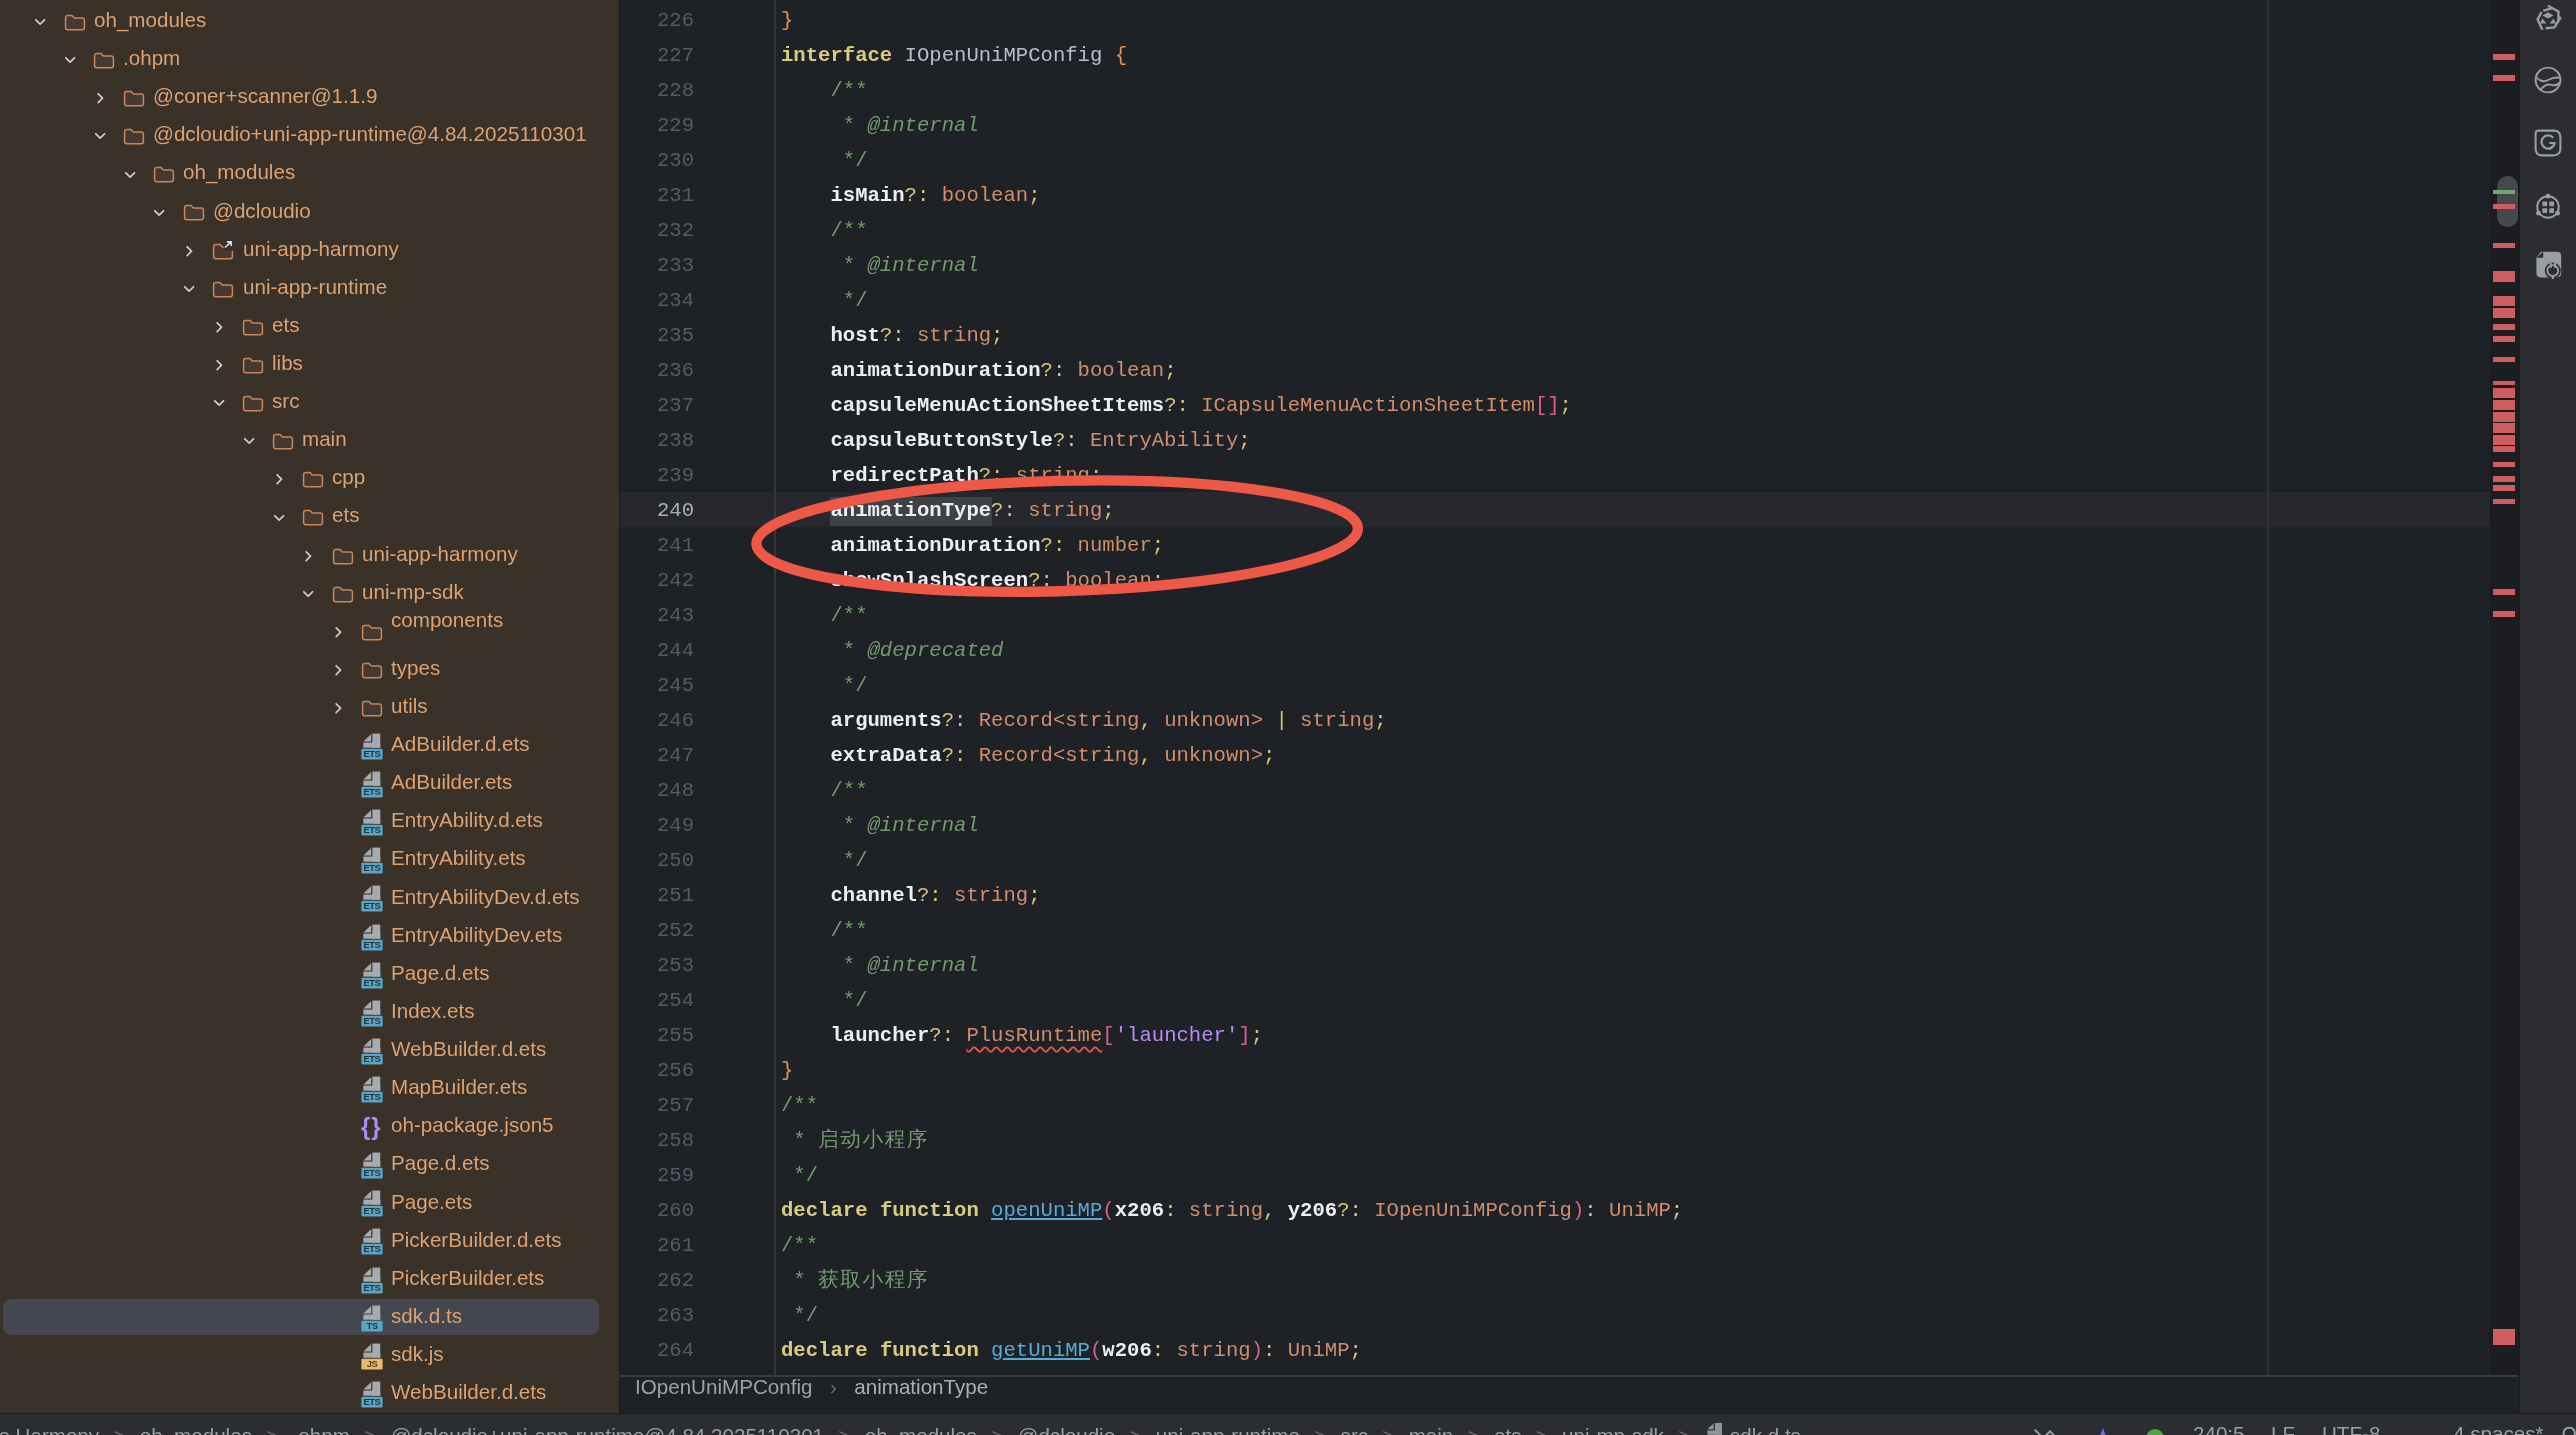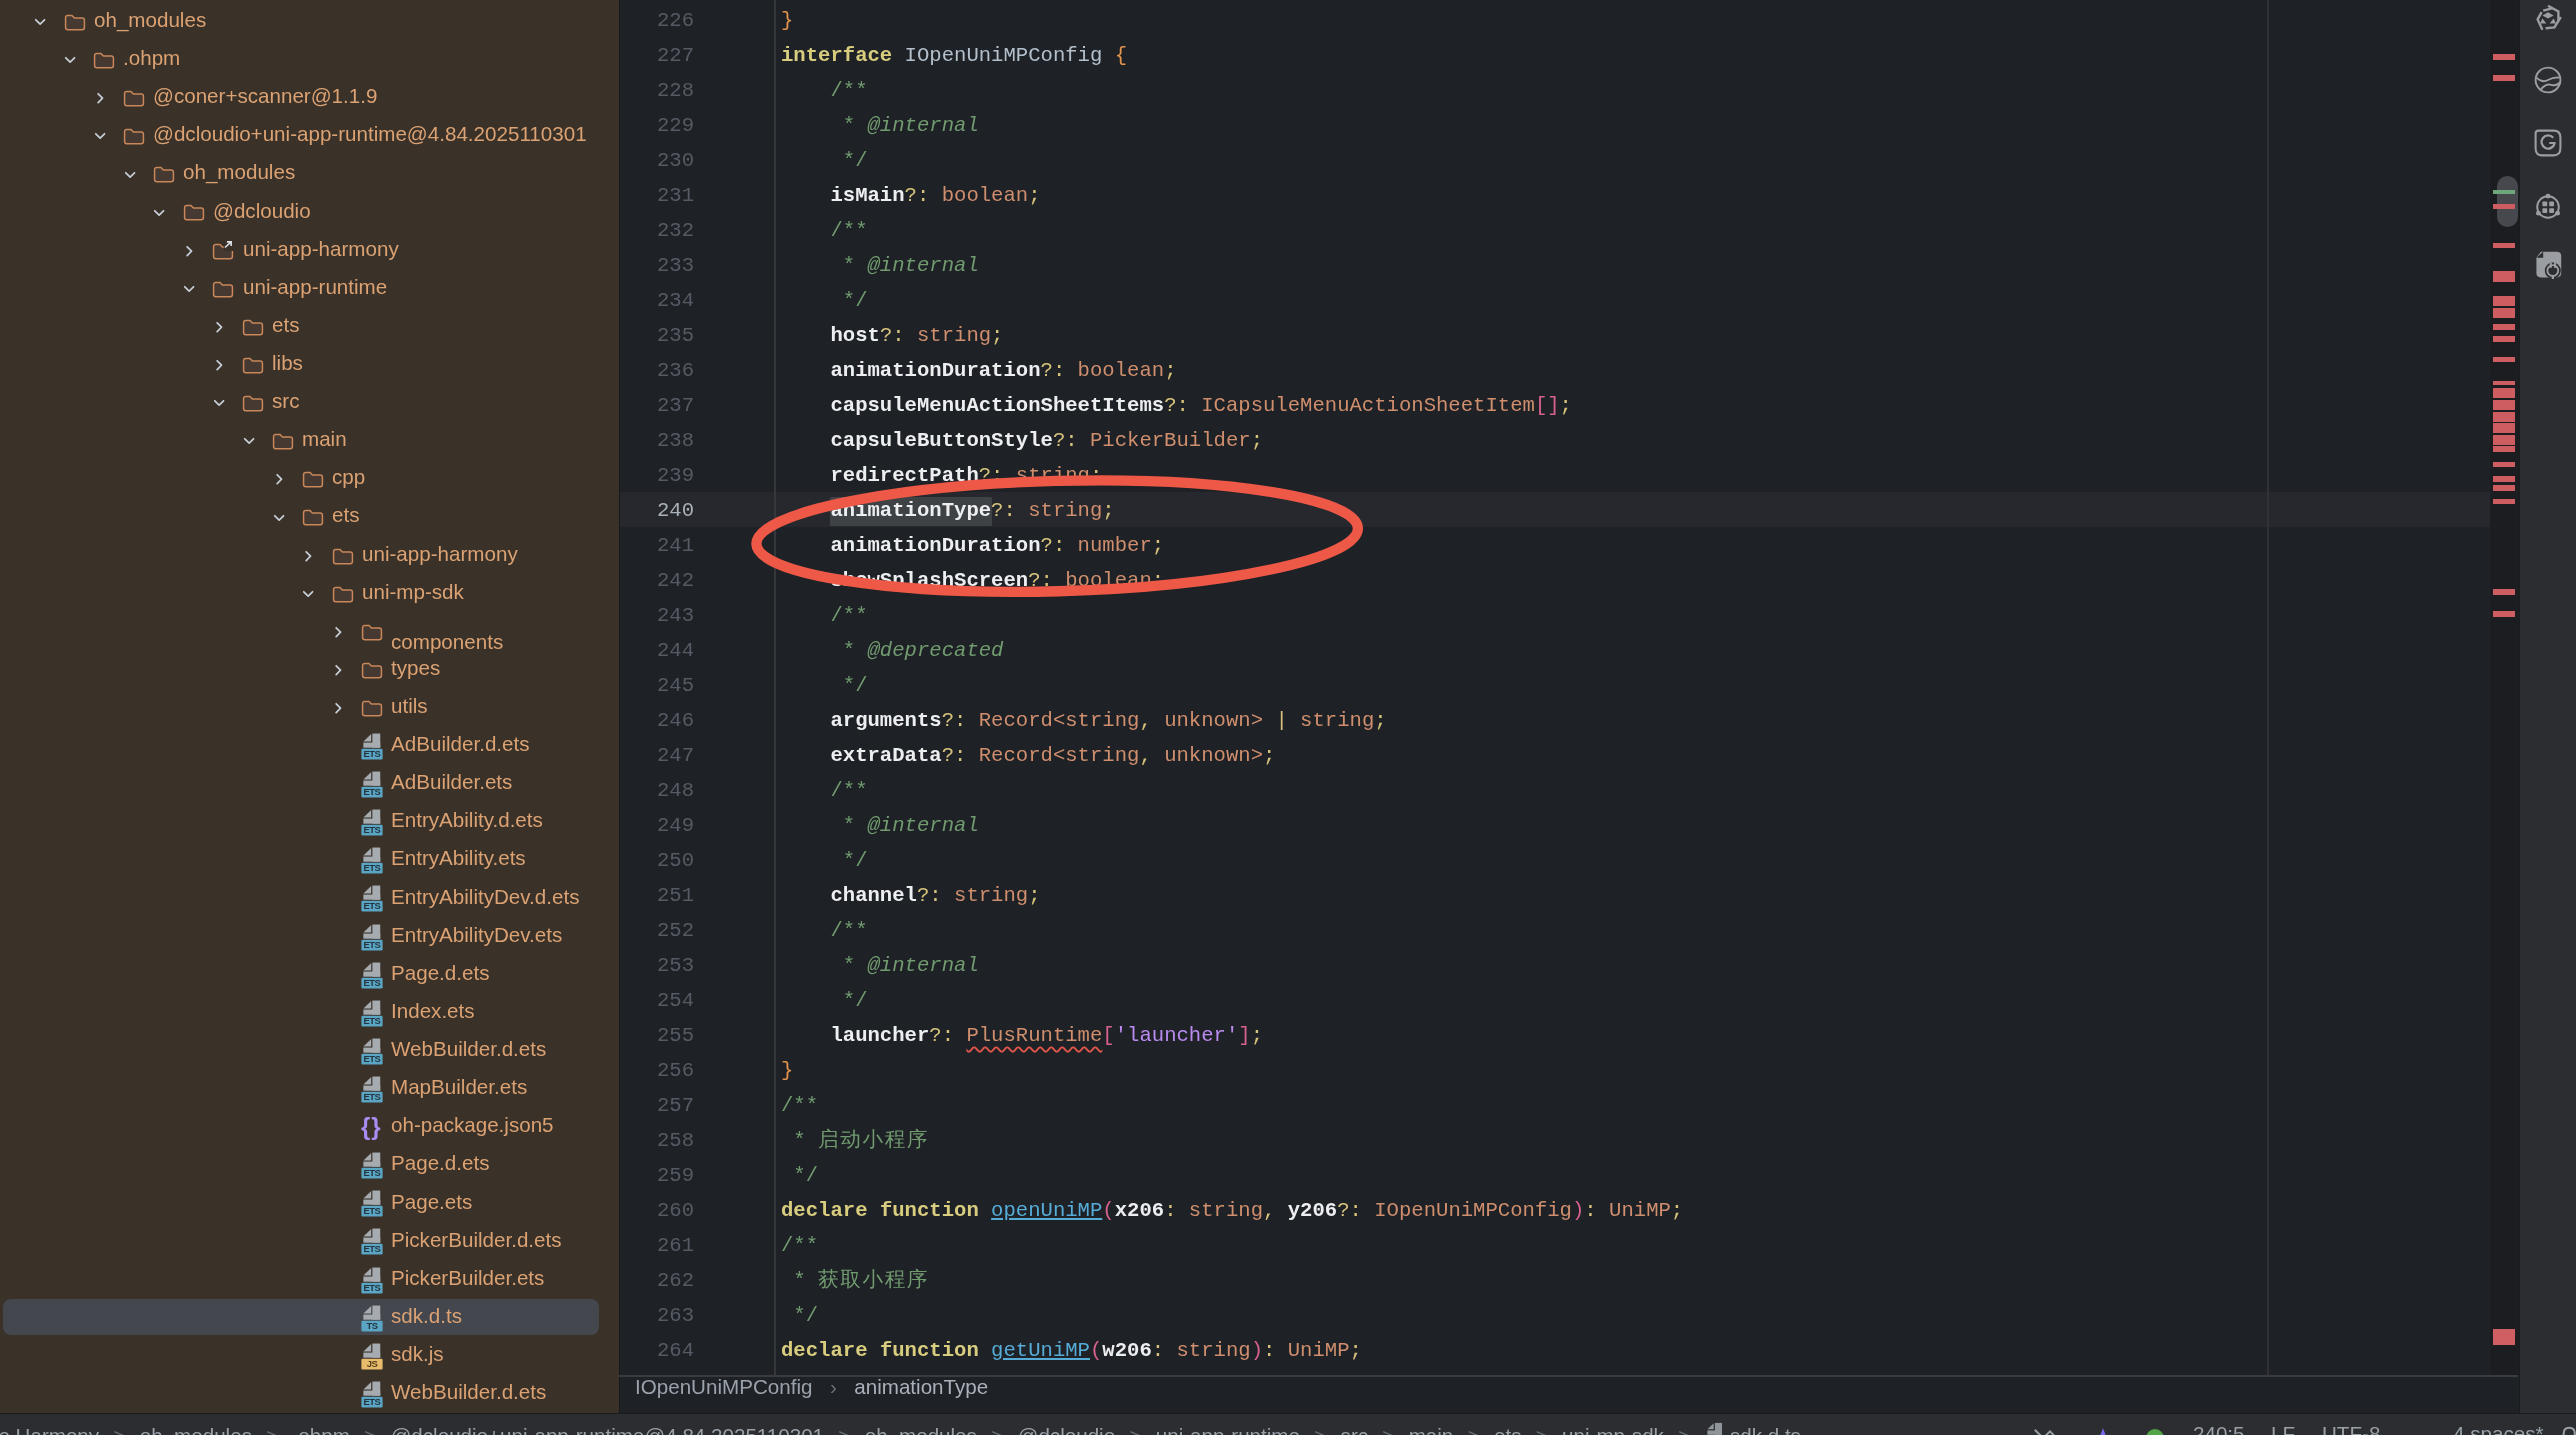--- a/index.html
+++ b/index.html
@@ -75,21 +75,21 @@
     <span class="c">/**</span>
      <span class="c">* </span><i class="c">@internal</i>
      <span class="c">*/</span>
     <b class="p">isMain</b><span class="y">?:</span> <span class="t">boolean</span><span class="y">;</span>
     <span class="c">/**</span>
      <span class="c">* </span><i class="c">@internal</i>
      <span class="c">*/</span>
     <b class="p">host</b><span class="y">?:</span> <span class="t">string</span><span class="y">;</span>
     <b class="p">animationDuration</b><span class="y">?:</span> <span class="t">boolean</span><span class="y">;</span>
     <b class="p">capsuleMenuActionSheetItems</b><span class="y">?:</span> <span class="t">ICapsuleMenuActionSheetItem</span><span class="pk">[]</span><span class="y">;</span>
-    <b class="p">capsuleButtonStyle</b><span class="y">?:</span> <span class="t">PickerBuilder</span><span class="y">;</span>
+    <b class="p">capsuleButtonStyle</b><span class="y">?:</span> <span class="t">EntryAbility</span><span class="y">;</span>
     <b class="p">redirectPath</b><span class="y">?:</span> <span class="t">string</span><span class="y">;</span>
     <b class="p">animationType</b><span class="y">?:</span> <span class="t">string</span><span class="y">;</span>
     <b class="p">animationDuration</b><span class="y">?:</span> <span class="t">number</span><span class="y">;</span>
     <b class="p">showSplashScreen</b><span class="y">?:</span> <span class="t">boolean</span><span class="y">;</span>
     <span class="c">/**</span>
      <span class="c">* </span><i class="c">@deprecated</i>
      <span class="c">*/</span>
     <b class="p">arguments</b><span class="y">?:</span> <span class="t">Record&lt;string</span><span class="y">,</span><span class="t"> unknown&gt;</span> <span class="y">|</span> <span class="t">string</span><span class="y">;</span>
     <b class="p">extraData</b><span class="y">?:</span> <span class="t">Record&lt;string</span><span class="y">,</span><span class="t"> unknown&gt;</span><span class="y">;</span>
     <span class="c">/**</span>
@@ -229,21 +229,21 @@
 <svg class="abs" style="left:332px;top:584px" width="22" height="20.6" viewBox="0 0 28 26">
       <path d="M2 7.2 Q2 4.4 4.8 4.4 L10.2 4.4 L13.2 7.6 L23.2 7.6 Q26 7.6 26 10.4 L26 19.6 Q26 22.4 23.2 22.4 L4.8 22.4 Q2 22.4 2 19.6 Z" fill="#463931" stroke="#c9875a" stroke-width="1.9"></path>
     </svg>
 <div class="abs tl" style="left:362px;top:580px">uni-mp-sdk</div>
 <svg class="abs" style="left:331px;top:625px" width="14.3" height="14.3" viewBox="0 0 18 18">
       <path d="M6.5 3.5 L12 9 L6.5 14.5" fill="none" stroke="#c7cdd6" stroke-width="2.2" stroke-linecap="round" stroke-linejoin="round"></path>
     </svg>
 <svg class="abs" style="left:361px;top:622px" width="22" height="20.6" viewBox="0 0 28 26">
       <path d="M2 7.2 Q2 4.4 4.8 4.4 L10.2 4.4 L13.2 7.6 L23.2 7.6 Q26 7.6 26 10.4 L26 19.6 Q26 22.4 23.2 22.4 L4.8 22.4 Q2 22.4 2 19.6 Z" fill="#463931" stroke="#c9875a" stroke-width="1.9"></path>
     </svg>
-<div class="abs tl" style="left:391px;top:630px">components</div>
+<div class="abs tl" style="left:391px;top:608px">components</div>
 <svg class="abs" style="left:331px;top:663px" width="14.3" height="14.3" viewBox="0 0 18 18">
       <path d="M6.5 3.5 L12 9 L6.5 14.5" fill="none" stroke="#c7cdd6" stroke-width="2.2" stroke-linecap="round" stroke-linejoin="round"></path>
     </svg>
 <svg class="abs" style="left:361px;top:660px" width="22" height="20.6" viewBox="0 0 28 26">
       <path d="M2 7.2 Q2 4.4 4.8 4.4 L10.2 4.4 L13.2 7.6 L23.2 7.6 Q26 7.6 26 10.4 L26 19.6 Q26 22.4 23.2 22.4 L4.8 22.4 Q2 22.4 2 19.6 Z" fill="#463931" stroke="#c9875a" stroke-width="1.9"></path>
     </svg>
 <div class="abs tl" style="left:391px;top:656px">types</div>
 <svg class="abs" style="left:331px;top:701px" width="14.3" height="14.3" viewBox="0 0 18 18">
       <path d="M6.5 3.5 L12 9 L6.5 14.5" fill="none" stroke="#c7cdd6" stroke-width="2.2" stroke-linecap="round" stroke-linejoin="round"></path>
     </svg>

